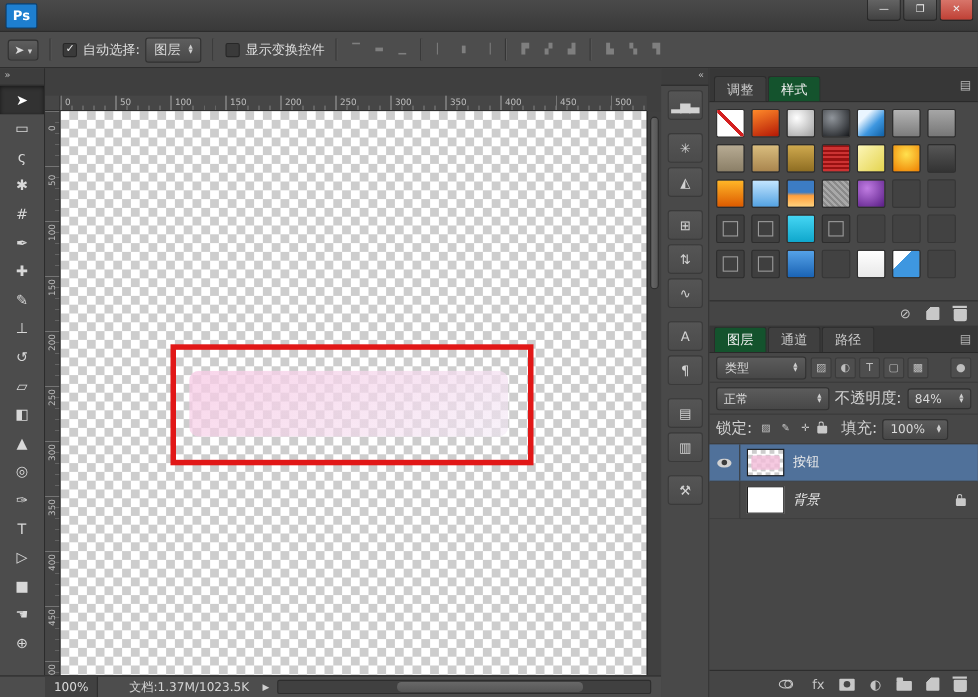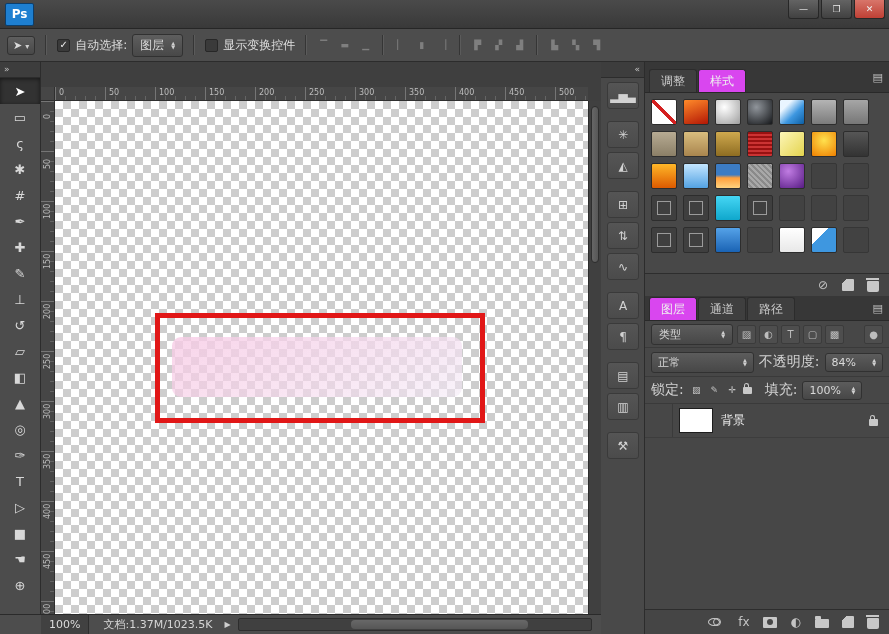--- a/index.html
+++ b/index.html
@@ -46,36 +46,36 @@
   .viewport{position:absolute;left:14px;top:39px;right:13px;bottom:0;overflow:hidden}
   .canvas{position:absolute;inset:0;background:conic-gradient(#cdcdcd 25%,#ffffff 0 50%,#cdcdcd 0 75%,#ffffff 0) 0 0/16px 16px}
   .red-rect{position:absolute;left:100px;top:212px;width:320px;height:100px;border:5px solid var(--accent,#e11717)}
   .pink-button{position:absolute;left:117px;top:236px;width:290px;height:60px;border-radius:9px;background:linear-gradient(90deg,rgba(246,199,227,.6),rgba(240,228,244,.45)),linear-gradient(180deg,rgba(250,215,235,.5),rgba(255,255,255,.2))}
   .vscroll{position:absolute;right:0;top:39px;width:13px;bottom:0;background:#404040;border-left:1px solid #2c2c2c;box-sizing:border-box}
   .vthumb{position:absolute;left:2px;right:2px;top:5px;height:155px;background:linear-gradient(90deg,#666,#575757);border:1px solid #2e2e2e;border-radius:5px}
 
   
   .statusbar{position:absolute;left:0;bottom:0;width:601px;height:20px;box-sizing:border-box;background:#4d4d4d;border-top:1px solid #2a2a2a;display:flex;align-items:center;font-size:11px}
   .zoom-box{margin-left:41px;height:100%;box-sizing:border-box;padding:0 8px;background:#414141;border-right:1px solid #2e2e2e;display:flex;align-items:center;color:#dcdcdc}
-  .doc-info{margin-left:14px;color:#d6d6d6;white-space:nowrap}
+  .doc-info{margin-left:28px;color:#d6d6d6;white-space:nowrap}
   .status-arrow{margin-left:12px;font-size:8px;color:#cfcfcf}
   .hscroll{flex:1;height:11px;margin:0 9px 0 7px;background:#404040;border:1px solid #2d2d2d;border-radius:2px;position:relative}
   .hthumb{position:absolute;left:32%;width:50%;top:1px;bottom:1px;background:linear-gradient(#686868,#565656);border-radius:4px}
 
   
   .panelstrip{position:absolute;left:601px;top:62px;width:44px;bottom:0;box-sizing:border-box;background:#494949;border-right:1px solid #2c2c2c}
   .panelstrip .panel-head{text-align:right}
   .strip-icon{width:30px;height:25px;margin:4px auto 0;display:flex;align-items:center;justify-content:center;color:#d2d2d2;font-size:12px;background:linear-gradient(#555,#4b4b4b);border:1px solid #3a3a3a;border-radius:3px;letter-spacing:-1px}
 
   
   .dock{position:absolute;left:645px;top:62px;right:0;bottom:0;background:#474747;display:flex;flex-direction:column}
   .tabrow{display:flex;align-items:flex-end;height:30px;background:#373737;border-bottom:1px solid #292929;padding:0 0 0 4px}
   .tabrow.small{height:24px}
   .ptab{height:22px;line-height:22px;padding:0 11px;margin-right:1px;font-size:12px;background:#3f3f3f;color:#c9c9c9;border-radius:3px 3px 0 0;border:1px solid #2c2c2c;border-bottom:none;white-space:nowrap}
-  .ptab.active{background:#d946ef;color:#efefef}
+  .ptab.active{background:#14532d;color:#efefef}
   .panel-menu{margin-left:auto;margin-right:6px;align-self:center;color:#bdbdbd;font-size:11px}
   .styles-body{height:168px;background:#484848;padding:6px;box-sizing:content-box;display:flex;flex-wrap:wrap;gap:6px;align-content:flex-start}
   .swatch{position:relative;width:26px;height:26px;box-sizing:border-box;background:#3f3f3f;border:1px solid #2d2d2d;border-radius:2px}
   .swatch.slash::after{content:"";position:absolute;inset:0;background:linear-gradient(45deg,transparent 45%,#d42020 45%,#d42020 55%,transparent 55%)}
   .swatch.outline::after{content:"";position:absolute;inset:5px;border:1px solid #9b9b9b}
   .swatch.empty{background:#424242;border-color:#363636}
   .styles-footer,.dock-footer{height:22px;background:#454545;border-top:1px solid #2d2d2d;display:flex;align-items:center;justify-content:flex-end;gap:13px;padding:0 10px}
   .dock-footer{height:24px;margin-top:auto}
   .p-icon{display:inline-flex;align-items:center;justify-content:center;color:#c4c4c4;font-size:12px;min-width:12px}
   .filter-row{height:26px;display:flex;align-items:center;gap:4px;padding:0 6px;background:#474747;border-bottom:1px solid #3a3a3a}
@@ -90,21 +90,21 @@
   .layer-row{height:33px;display:flex;align-items:center;background:#474747;border-bottom:1px solid #3d3d3d}
   .layer-row.selected{background:var(--sel,#50719a)}
   .eye-well{width:27px;align-self:stretch;border-right:1px solid #3a3a3a;display:flex;align-items:center;justify-content:center}
   .eye{width:13px;height:8px;background:#d2d2d2;border-radius:50%/55%;position:relative}
   .eye::after{content:"";position:absolute;left:4px;top:1.5px;width:5px;height:5px;background:#3b3b3b;border-radius:50%}
   .thumb{width:34px;height:25px;margin-left:6px;border:1px solid #1d1d1d;box-sizing:border-box;flex:none}
   .thumb.t-btn{position:relative;background:conic-gradient(#cdcdcd 25%,#fff 0 50%,#cdcdcd 0 75%,#fff 0) 0 0/8px 8px}
   .thumb.t-btn::after{content:"";position:absolute;inset:22% 8%;background:rgba(243,187,216,.8);border-radius:2px}
   .thumb.t-bg{background:#fff}
   .layer-name{margin-left:8px;font-size:12px;color:#ebebeb;white-space:nowrap}
-  .layer-name.bg-italic{}
+  .layer-name.bg-italic{font-style:italic}
   .layer-lock{margin-left:auto;margin-right:11px}
   .layers-empty{flex:1;background:#474747}
 
   
   .s-lock{width:9px;height:7px;background:#c9c9c9;border-radius:1px;position:relative;margin-top:4px}
   .s-lock::before{content:"";position:absolute;top:-4px;left:1px;width:5px;height:5px;border:1.5px solid #c9c9c9;border-bottom:none;border-radius:3px 3px 0 0;box-sizing:border-box}
   .s-chain{width:8px;height:8px;border:1.5px solid #c8c8c8;border-radius:50%;position:relative;box-sizing:border-box;margin-right:5px}
   .s-chain::after{content:"";position:absolute;left:4px;top:-1.5px;width:8px;height:8px;border:1.5px solid #c8c8c8;border-radius:50%;box-sizing:border-box}
   .s-mask{width:14px;height:11px;background:#c8c8c8;border-radius:1px;position:relative}
   .s-mask::after{content:"";position:absolute;left:4px;top:2.5px;width:6px;height:6px;border-radius:50%;background:#474747}
@@ -346,20 +346,27 @@
           <span class="l-icon">✛</span>
           <span class="l-icon s-lock"></span>
         </span>
       <span class="mini-label" style="margin-left:8px">填充:</span>
       <span class="sel-sm w-pct">
         <span>100%</span>
         <span class="spin"></span>
       </span>
     </div>
 
+    <div class="layer-row selected">
+      <span class="eye-well">
+          <span class="eye"></span>
+        </span>
+      <span class="thumb t-btn"></span>
+      <span class="layer-name">按钮</span>
+    </div>
     <div class="layer-row">
       <span class="eye-well"></span>
       <span class="thumb t-bg"></span>
       <span class="layer-name bg-italic">背景</span>
       <span class="layer-lock s-lock"></span>
     </div>
 
     <div class="layers-empty"></div>
     <div class="dock-footer" id="dock-footer-icons">
         <span class="p-icon s-chain"></span>

